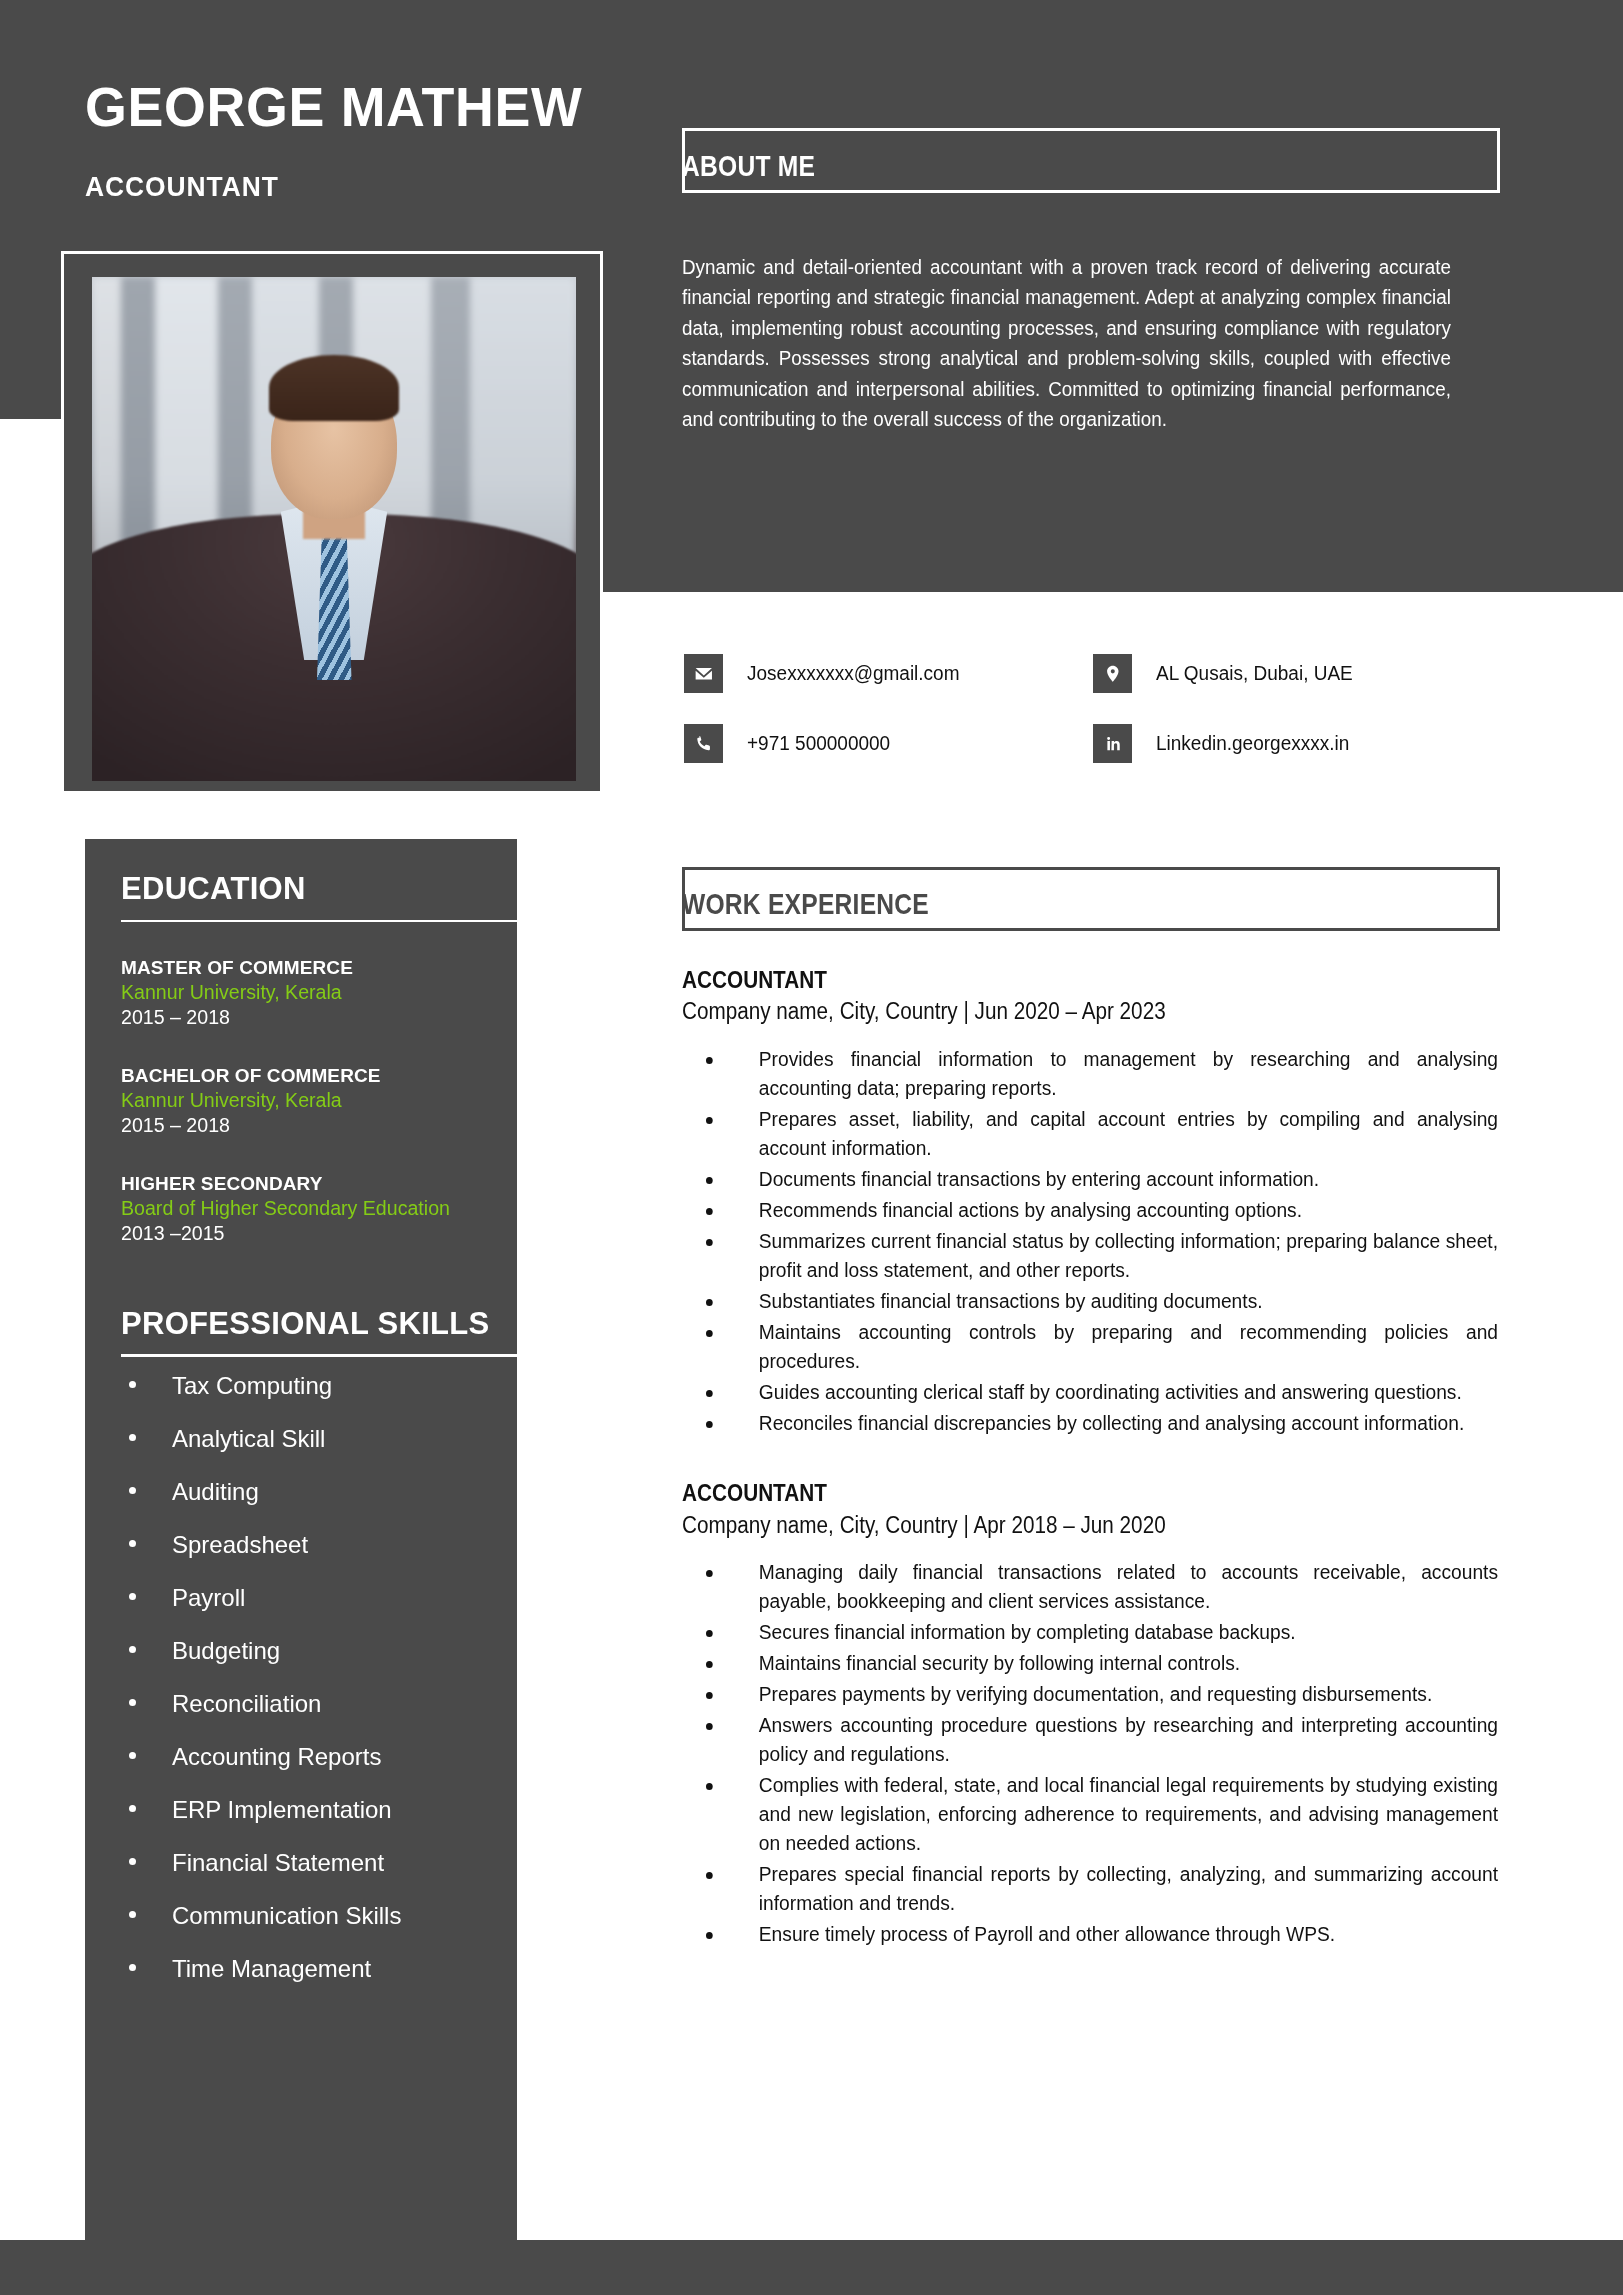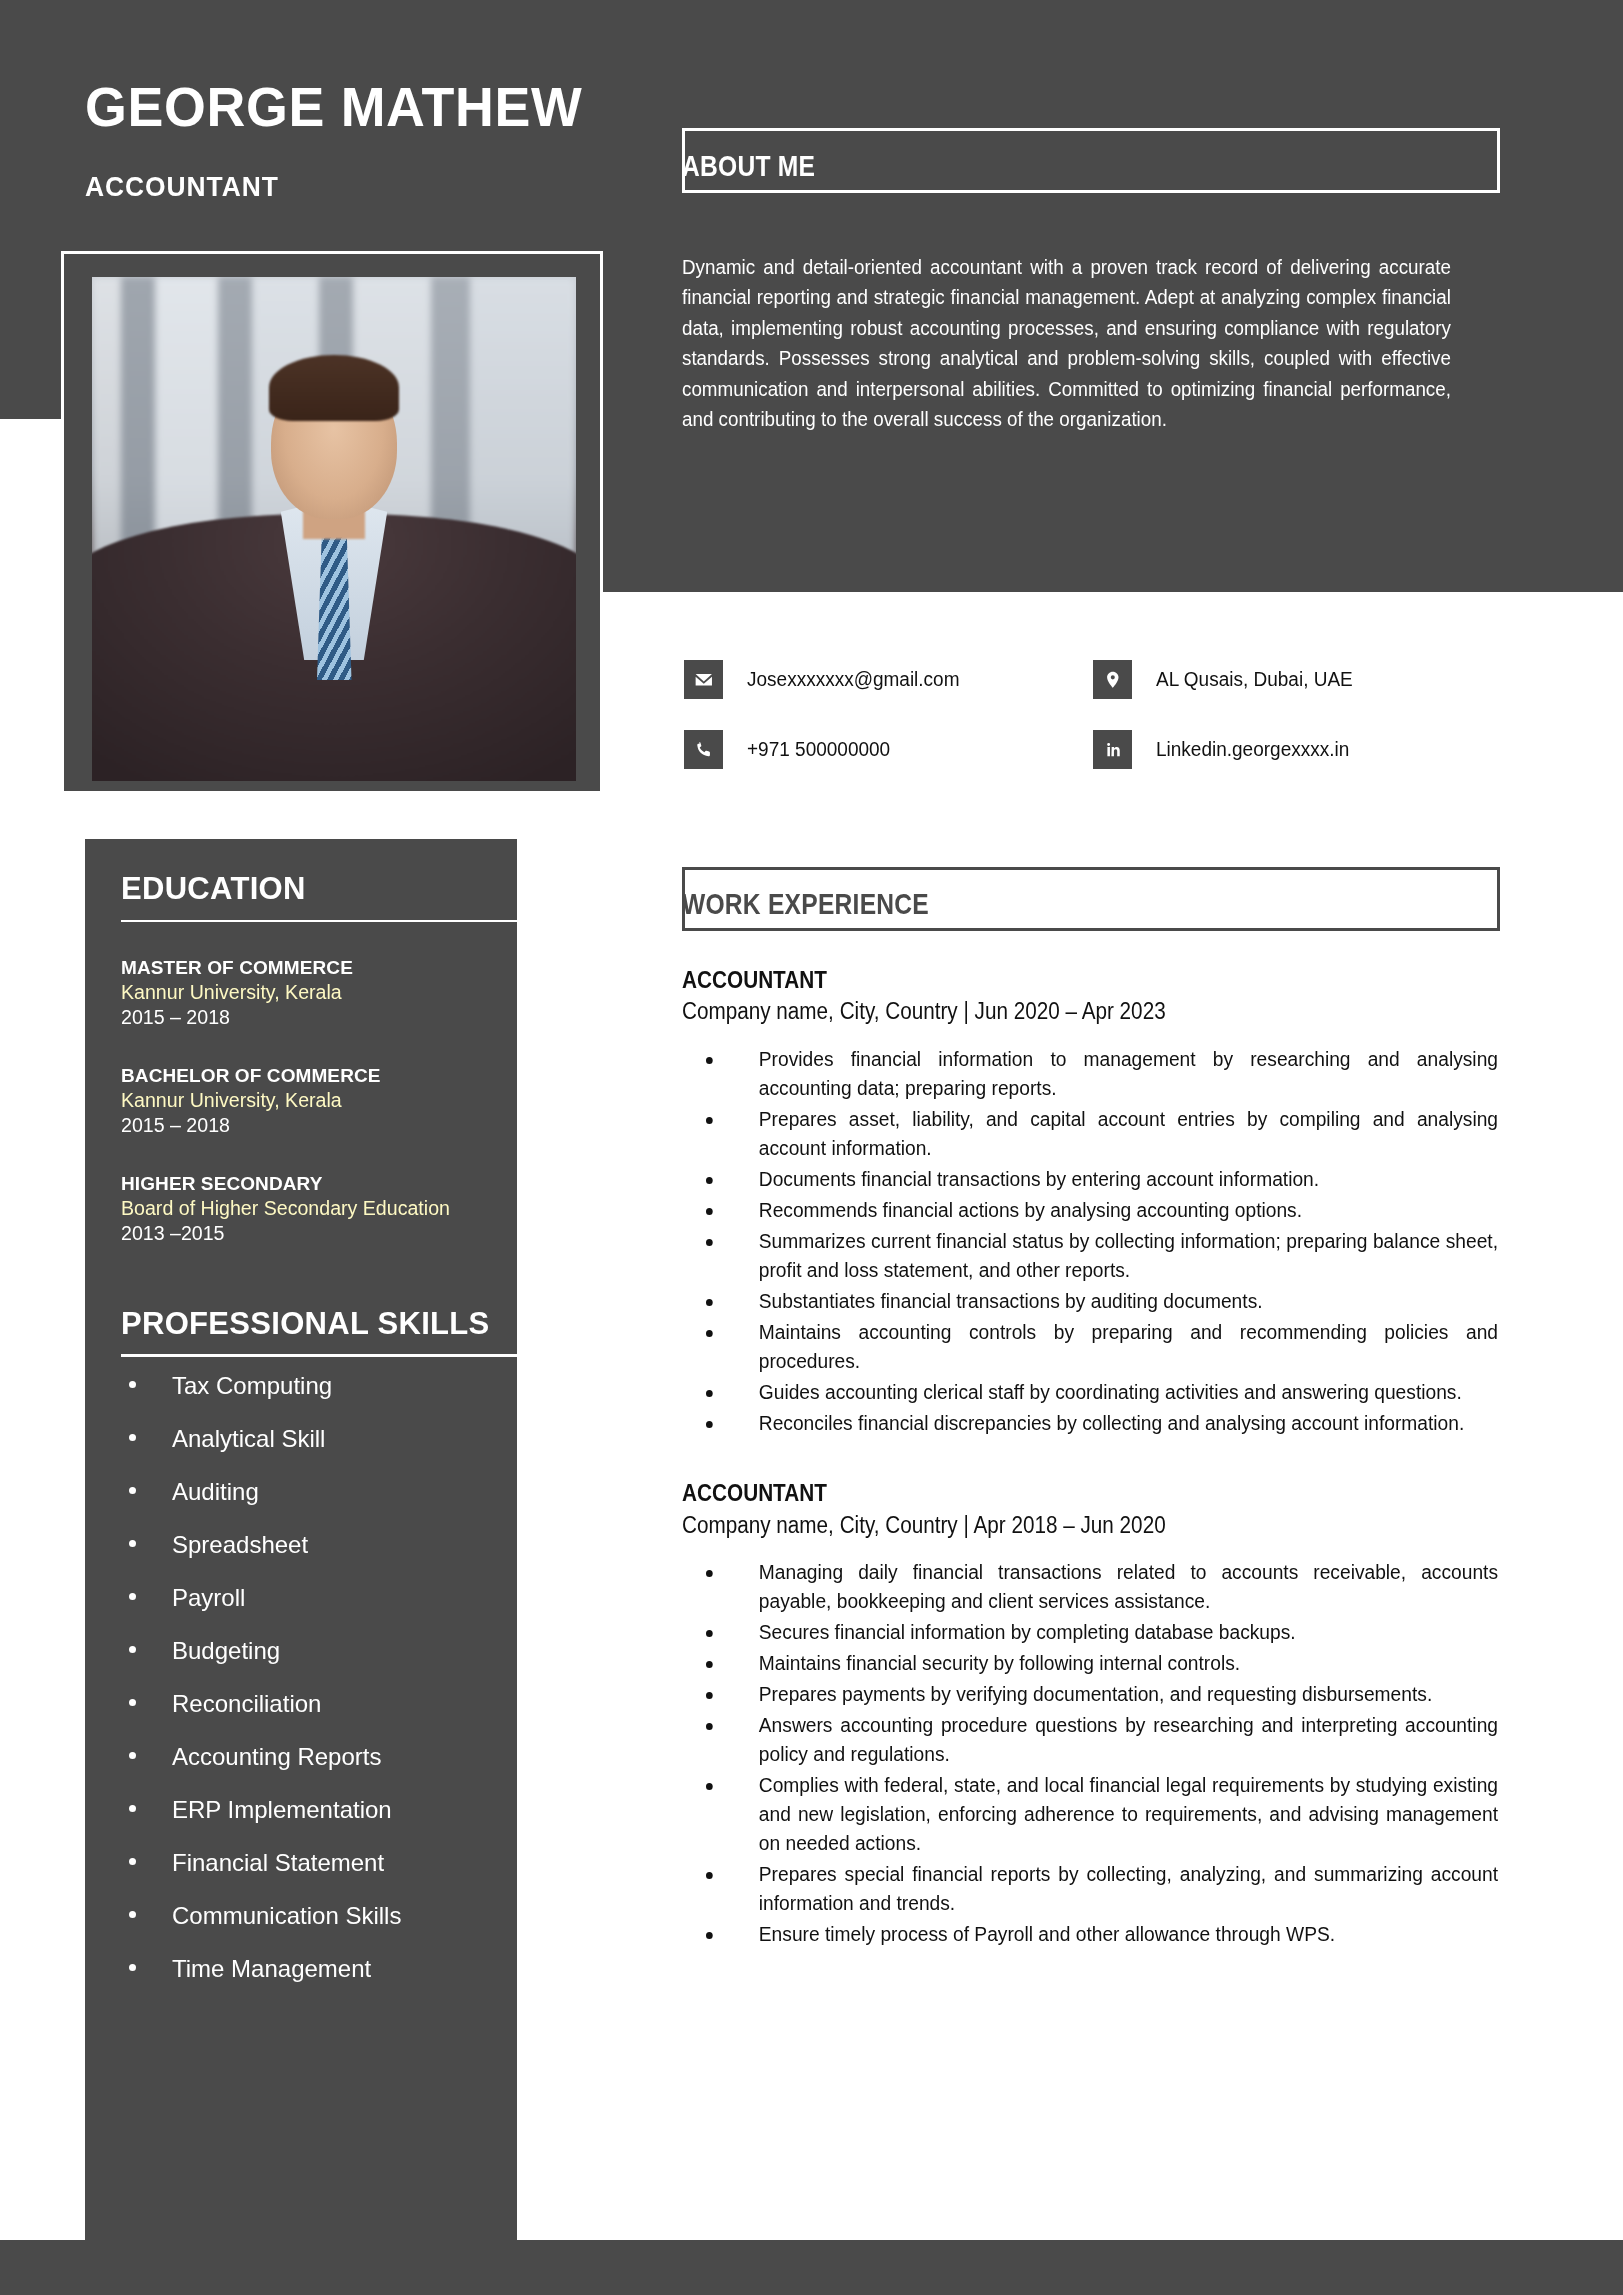--- a/index.html
+++ b/index.html
@@ -104,21 +104,21 @@
   .about-text{
     position:absolute;left:682px;top:252px;width:818px;
     font-size:20px;line-height:1.52;color:#ffffff;text-align:justify;
     transform:scaleX(0.94);transform-origin:left top;
   }
 
   
   .contact{
     position:absolute;left:684px;top:654px;width:818px;
   }
-  .contact-row{display:flex;margin-bottom:31px;margin-top:6px;}
+  .contact-row{display:flex;margin-bottom:31px;}
   .contact-cell{display:flex;align-items:center;width:409px;}
   .cicon{
     width:39px;height:39px;background:#4a4a4a;flex:0 0 39px;
     display:flex;align-items:center;justify-content:center;
   }
   .cicon svg{width:19.6px;height:19.6px;fill:#ffffff;}
   .ctext{
     margin-left:23.6px;font-size:20px;color:#111111;white-space:nowrap;
     transform:scaleX(0.95);transform-origin:left center;
   }
@@ -129,21 +129,21 @@
     background:#4a4a4a;
   }
   .sb-section{padding:0 0 0 36px;}
   .sb-head{
     font-size:31px;font-weight:bold;color:#ffffff;letter-spacing:0.3px;
     line-height:1;padding-top:34px;
   }
   .sb-rule{height:2.6px;background:#ffffff;margin:15.7px 0 0 0;width:474px;}
   .edu-item{margin-top:34px;}
   .edu-deg{font-size:19px;font-weight:bold;color:#ffffff;line-height:1.25;letter-spacing:0.1px;}
-  .edu-org{font-size:19.6px;color:#fef9c3;line-height:1.28;}
+  .edu-org{font-size:19.6px;color:#84cc16;line-height:1.28;}
   .edu-yr{font-size:19.6px;color:#ffffff;line-height:1.28;}
   .skills{margin-top:17px;list-style:none;padding:0;}
   .skills li{
     font-size:24px;color:#ffffff;line-height:1;
     padding:0 0 0 51px;position:relative;margin-bottom:29px;
   }
   .skills li:before{
     content:"";position:absolute;left:7.9px;top:7.2px;
     width:7.2px;height:7.2px;border-radius:50%;background:#ffffff;
   }

